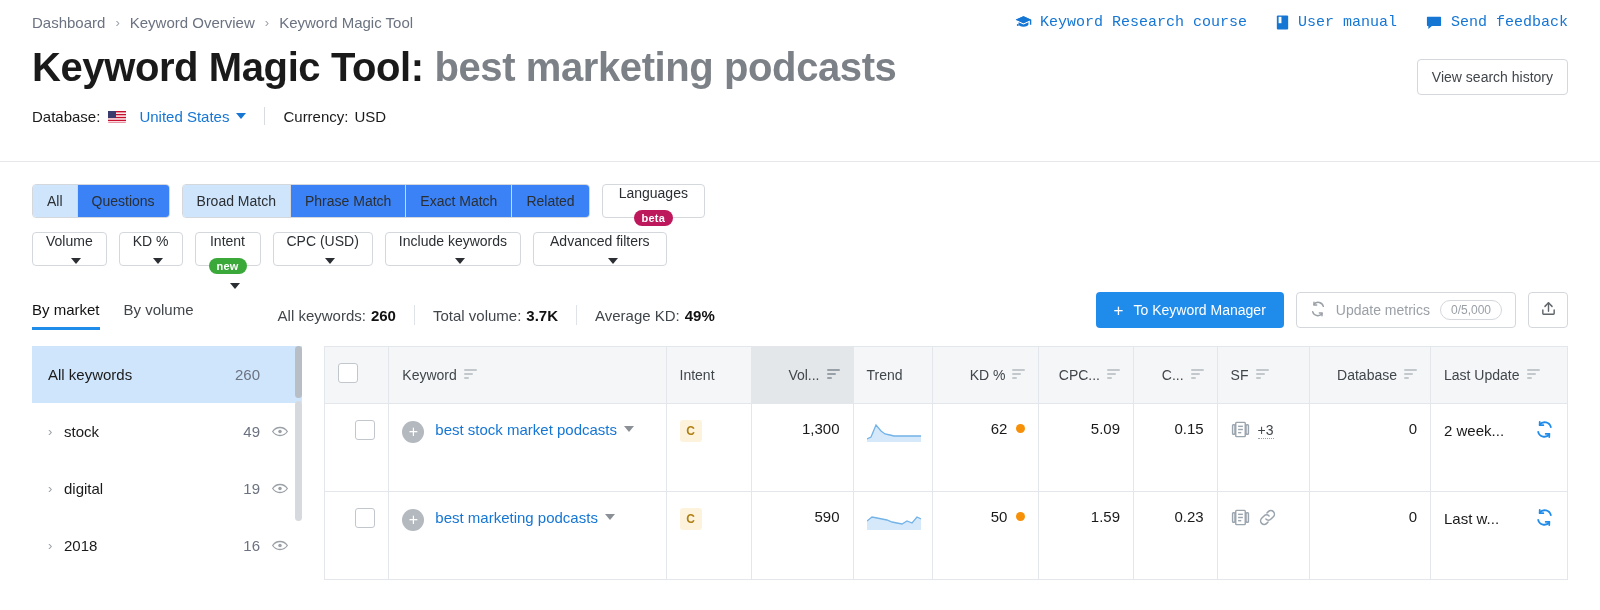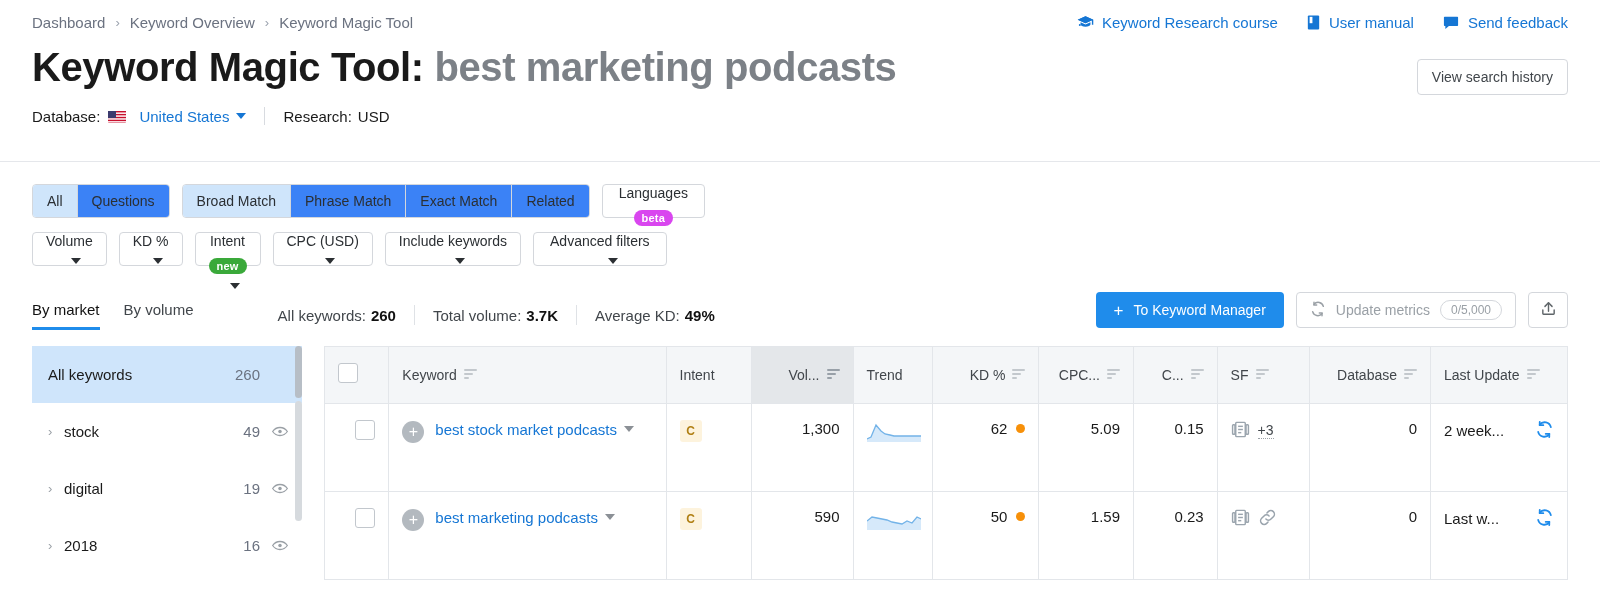--- a/index.html
+++ b/index.html
@@ -14,21 +14,21 @@
   
   .page { position: relative; width: 1600px; height: 610px; }
 
   .header { position: relative; padding: 0 32px; height: 162px; border-bottom: 1px solid #e5e7eb; }
 
   .breadcrumb { display: flex; align-items: center; gap: 10px; padding-top: 14px; font-size: 15px; color: #6b7280; }
   .breadcrumb .crumb { white-space: nowrap; }
   .breadcrumb .sep { color: #9ca3af; font-size: 13px; }
 
   .toplinks { position: absolute; top: 14px; right: 32px; display: flex; align-items: center; gap: 28px; }
-  .toplink { display: flex; align-items: center; gap: 8px; color: #1576d4; font-size: 15px; white-space: nowrap; cursor: pointer; }
+  .toplink { display: flex; align-items: center; gap: 8px; color: #1576d4; font-size: 15px; white-space: nowrap; cursor: pointer; font-family: Liberation Mono, monospace; }
   .toplink svg { display: block; }
 
   .title { margin-top: 14px; font-size: 40px; font-weight: bold; letter-spacing: -0.4px; line-height: 1.1; white-space: nowrap; }
   .title .label { color: #1a1a1a; }
   .title .query { color: #7c8187; font-weight: bold; }
 
   .btn-history {
     position: absolute; right: 32px; top: 59px;
     border: 1px solid #d4d7dc; background: #fff; border-radius: 4px;
     padding: 9px 14px; font-size: 14px; color: #41464b; cursor: pointer;
@@ -53,21 +53,21 @@
   }
   .segment .seg:last-child { border-right: none; }
   .segment .seg.active { background: #cfe5fb; }
 
   .chip {
     display: flex; align-items: center; gap: 9px; height: 34px; padding: 0 13px;
     border: 1px solid #d4d7dc; border-radius: 4px; background: #fff;
     font-size: 14px; color: #2b2f33; cursor: pointer; white-space: nowrap; flex-direction: column;
   }
   .chip.lang { margin-left: 0; }
-  .badge-beta { background: #d946ef; color: #fff; font-size: 11px; font-weight: bold; border-radius: 9px; padding: 2px 8px; letter-spacing: .2px; }
+  .badge-beta { background: #be185d; color: #fff; font-size: 11px; font-weight: bold; border-radius: 9px; padding: 2px 8px; letter-spacing: .2px; }
   .badge-new  { background: #3aa93a; color: #fff; font-size: 11px; font-weight: bold; border-radius: 9px; padding: 2px 8px; letter-spacing: .2px; }
   .caret { width: 0; height: 0; border-left: 5px solid transparent; border-right: 5px solid transparent; border-top: 6px solid #2b2f33; }
   .caret.wide { margin-left: 14px; }
 
   
   .toolbar { position: relative; margin-top: 26px; padding: 0 32px; height: 46px; display: flex; align-items: center; }
   .viewtabs { display: flex; gap: 24px; }
   .vtab { font-size: 15px; color: #41464b; cursor: pointer; padding-bottom: 9px; border-bottom: 3px solid transparent; }
   .vtab.active { color: #111; border-bottom-color: #1f8ceb; }
 
@@ -215,21 +215,21 @@
             <rect width="18" height="1.45" y="5.8" fill="#c8102e"></rect>
               <rect width="18" height="1.45" y="8.7" fill="#c8102e"></rect>
             <rect width="18" height="1.45" y="11.55" fill="#c8102e"></rect>
             <rect width="8" height="7" fill="#3c3b6e"></rect>
           </svg>
         </span>
         <span>United States</span>
         <span class="caret" style="border-top-color:#1576d4"></span>
       </span>
       <span class="meta-divider"></span>
-      <span>Research:</span>
+      <span>Currency:</span>
       <span style="margin-left:6px">USD</span>
     </div>
   </div>
 
   <div class="filters">
     <div class="filterrow">
       <div class="segment">
         <div class="seg active">All</div>
         <div class="seg">Questions</div>
       </div>

